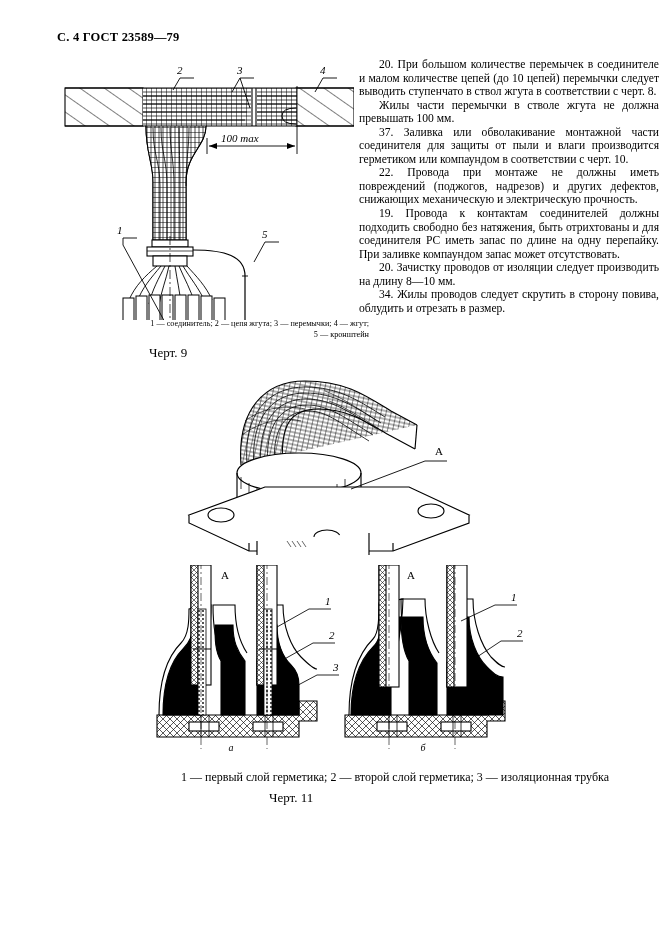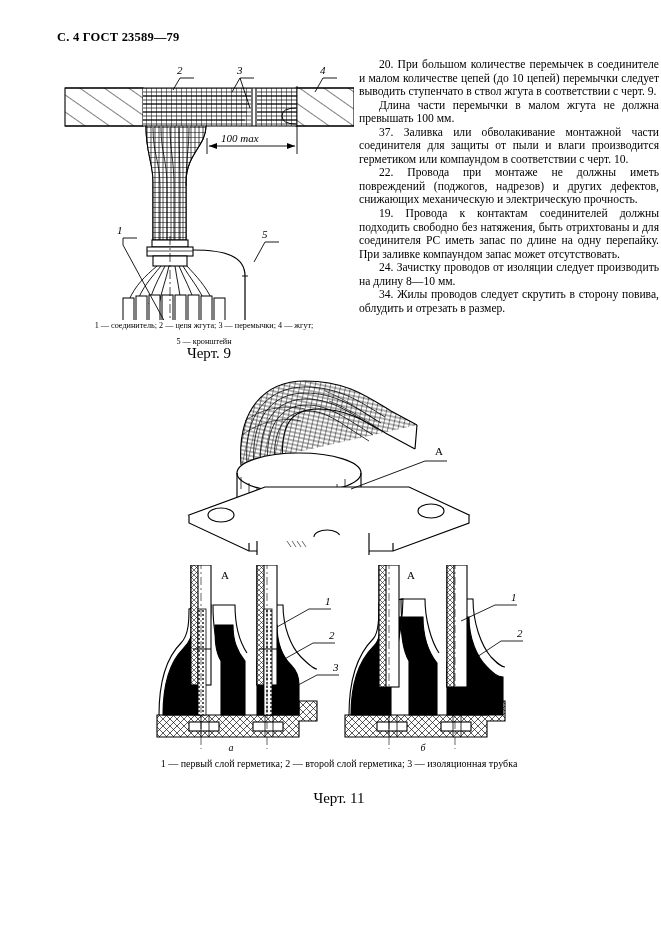--- a/index.html
+++ b/index.html
@@ -33,29 +33,29 @@
 
   
   .fig9{position:absolute;left:40px;top:50px;width:305px;height:270px;}
   .fig9 svg{display:block;}
   .fig10a{position:absolute;left:170px;top:365px;width:300px;height:190px;}
   .fig10b{position:absolute;left:140px;top:565px;width:390px;height:195px;}
 
   .caption{
     position:absolute;
     font-size:8.2px;
-    text-align:center;
-    line-height:16px;
+    text-align:right;
+    line-height:11px;
     white-space:pre-line;
   }
   .cap9{left:30px;top:318px;width:330px;}
-  .cap10{left:60px;top:756px;width:540px;font-size:10px;}
+  .cap10{left:60px;top:772px;width:540px;font-size:12px;}
   .fignum{
     position:absolute;
-    font-size:15px;text-align:center;
+    font-size:13px;
   }
   .fignum9{left:140px;top:345px;width:120px;}
   .fignum10{left:260px;top:790px;width:140px;}
 
   .sublabel{
     position:absolute;font-size:10px;font-style:italic;
     text-align:center;width:20px;
   }
   .sub-a{left:212px;top:742px;}
   .sub-b{left:404px;top:742px;}
@@ -433,22 +433,22 @@
     </svg>
   </div>
 
   <div class="sublabel sub-a">а</div>
   <div class="sublabel sub-b">б</div>
 
   <div class="caption cap10">1 — первый слой герметика; 2 — второй слой герметика; 3 — изоляционная трубка</div>
   <div class="fignum fignum10">Черт. 11</div>
 
   <div class="text-col">
-    <p>20.  При большом количестве перемычек в соединителе и малом количестве цепей (до 10 цепей) перемычки следует выводить ступенчато в ствол жгута в соответствии с черт. 9.</p>
-    <p>Длина части перемычки в малом жгута не должна превышать 100 мм.</p>
+    <p>20.  При большом количестве перемычек в соединителе и малом количестве цепей (до 10 цепей) перемычки следует выводить ступенчато в ствол жгута в соответствии с черт. 8.</p>
+    <p>Жилы части перемычки в стволе жгута не должна превышать 100 мм.</p>
     <p>37.  Заливка или обволакивание монтажной части соединителя для защиты от пыли и влаги производится герметиком или компаундом в соответствии с черт. 10.</p>
     <p>22.  Провода при монтаже не должны иметь повреждений (поджогов, надрезов) и других дефектов, снижающих механическую и электрическую прочность.</p>
     <p>19.  Провода к контактам соединителей должны подходить свободно без натяжения, быть отрихтованы и для соединителя РС иметь запас по длине на одну перепайку. При заливке компаундом запас может отсутствовать.</p>
-    <p>24.  Зачистку проводов от изоляции следует производить на длину 8—10 мм.</p>
+    <p>20.  Зачистку проводов от изоляции следует производить на длину 8—10 мм.</p>
     <p>34.  Жилы проводов следует скрутить в сторону повива, облудить и отрезать в размер.</p>
   </div>
 
 </div>
 
 </body></html>

